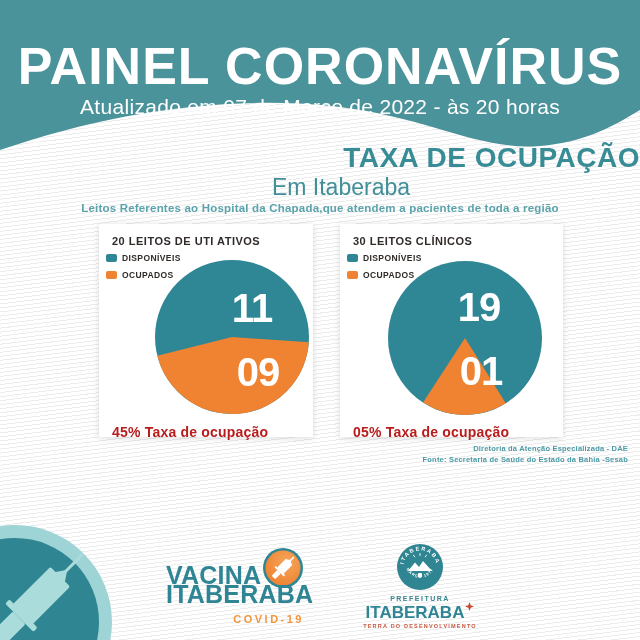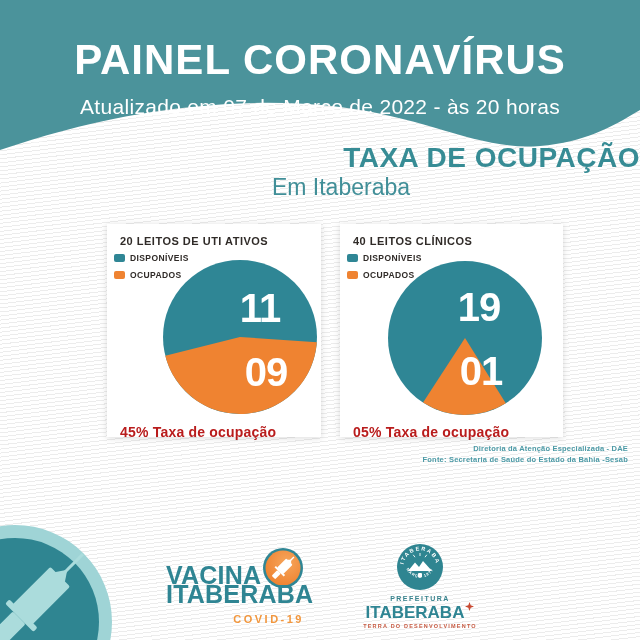--- a/index.html
+++ b/index.html
@@ -5,36 +5,36 @@
   html,body{margin:0;padding:0;background:#e9e9e9;}
   *{box-sizing:border-box;font-family:"Liberation Sans","DejaVu Sans",sans-serif;}
   .stage{position:relative;width:640px;height:640px;margin:0 auto;overflow:hidden;
     background-color:#ffffff;
     background-image:repeating-linear-gradient(353deg,#ffffff 0px,#ffffff 3px,#ececec 3px,#ececec 4px);}
   svg{display:block;}
 
   
   .header-svg{position:absolute;top:0;left:0;}
   .header-title{position:absolute;top:36px;left:0;width:640px;text-align:center;
-    color:#ffffff;font-size:42px;font-weight:900;letter-spacing:1px;}
+    color:#ffffff;font-size:52px;font-weight:900;letter-spacing:1px;}
   .header-sub{position:absolute;top:82px;left:0;width:640px;text-align:center;
     color:#ffffff;font-size:21px;font-weight:400;letter-spacing:.3px;margin-top:13px;}
 
   
   .sec-title{position:absolute;top:142px;left:0;width:640px;text-align:right;
     font-size:28px;font-weight:900;letter-spacing:.5px;color:#378c95;}
   .sec-sub{position:absolute;top:174px;left:0;width:640px;text-align:center;
     font-size:23px;font-weight:400;color:#418f98;margin-left:21px;}
   .sec-desc{position:absolute;top:202px;left:0;width:640px;text-align:center;
     font-size:11.5px;font-weight:600;letter-spacing:.2px;color:#5aa3ac;}
 
   
   .card{position:absolute;top:224px;height:213px;background:#ffffff;
     box-shadow:0 1px 6px rgba(90,90,90,.22);}
-  .card1{left:107px;width:214px;text-align:center;}
+  .card1{left:99px;width:214px;text-align:center;}
   .card2{left:340px;width:223px;}
   .card-title{position:absolute;top:11px;left:13px;font-size:11px;font-weight:800;
     letter-spacing:.5px;color:#302b28;white-space:nowrap;}
   .legend{position:absolute;top:29px;left:7px;}
   .legend-item{display:flex;align-items:center;margin-bottom:7px;}
   .swatch{width:11px;height:8px;border-radius:2px;margin-right:5px;flex:none;}
   .legend-label{font-size:8.5px;font-weight:800;letter-spacing:.4px;color:#302b28;white-space:nowrap;}
   .pie{position:absolute;width:160px;height:160px;}
   .card1 .pie{left:53px;top:33px;}
   .card2 .pie{left:45px;top:34px;}
@@ -70,20 +70,21 @@
 
   <svg class="header-svg" width="640" height="165" viewBox="0 0 640 165">
     <path d="M0,0 H640 V110 C610,128 585,142 540,146 C480,151 430,118 340,107 C230,94 110,112 0,150 Z" style="fill: rgb(75, 147, 155);"></path>
     <path d="M0,154 C110,116 230,98 340,111 C430,122 480,155 540,150 C585,146 612,132 640,114" fill="none" stroke="#ffffff" stroke-width="2" opacity="0.45"></path>
   </svg>
   <div class="header-title">PAINEL CORONAVÍRUS</div>
   <div class="header-sub">Atualizado em 07 de Março de 2022 - às 20 horas</div>
 
   <div class="sec-title">TAXA DE OCUPAÇÃO</div>
   <div class="sec-sub">Em Itaberaba</div>
+  <div class="sec-desc">Leitos Referentes ao Hospital da Chapada,que atendem a pacientes de toda a região</div>
 
   <section class="card card1">
     <div class="card-title">20 LEITOS DE UTI ATIVOS</div>
     <div class="legend">
       <div class="legend-item">
         <span class="swatch" style="background-color: rgb(47, 134, 149);"></span>
         <span class="legend-label">DISPONÍVEIS</span>
       </div>
       <div class="legend-item">
         <span class="swatch" style="background-color: rgb(239, 131, 49);"></span>
@@ -93,21 +94,21 @@
     <svg class="pie" viewBox="-80 -80 160 160">
         <circle cx="0" cy="0" r="77" fill="#2f8695"></circle>
         <path d="M0,0 L76.81243187000646,5.371248478297648 A77,77 0 0 1 -74.71277092325172,18.627985961174414 Z" fill="#ef8331"></path>
         <text x="20" y="-15">11</text>
         <text x="26" y="49">09</text>
       </svg>
     <div class="card-footer">45% Taxa de ocupação</div>
   </section>
 
   <section class="card card2">
-    <div class="card-title">40 LEITOS CLÍNICOS</div>
+    <div class="card-title">30 LEITOS CLÍNICOS</div>
     <div class="legend">
       <div class="legend-item">
         <span class="swatch" style="background-color: rgb(47, 134, 149);"></span>
         <span class="legend-label">DISPONÍVEIS</span>
       </div>
       <div class="legend-item">
         <span class="swatch" style="background-color: rgb(239, 131, 49);"></span>
         <span class="legend-label">OCUPADOS</span>
       </div>
     </div>

